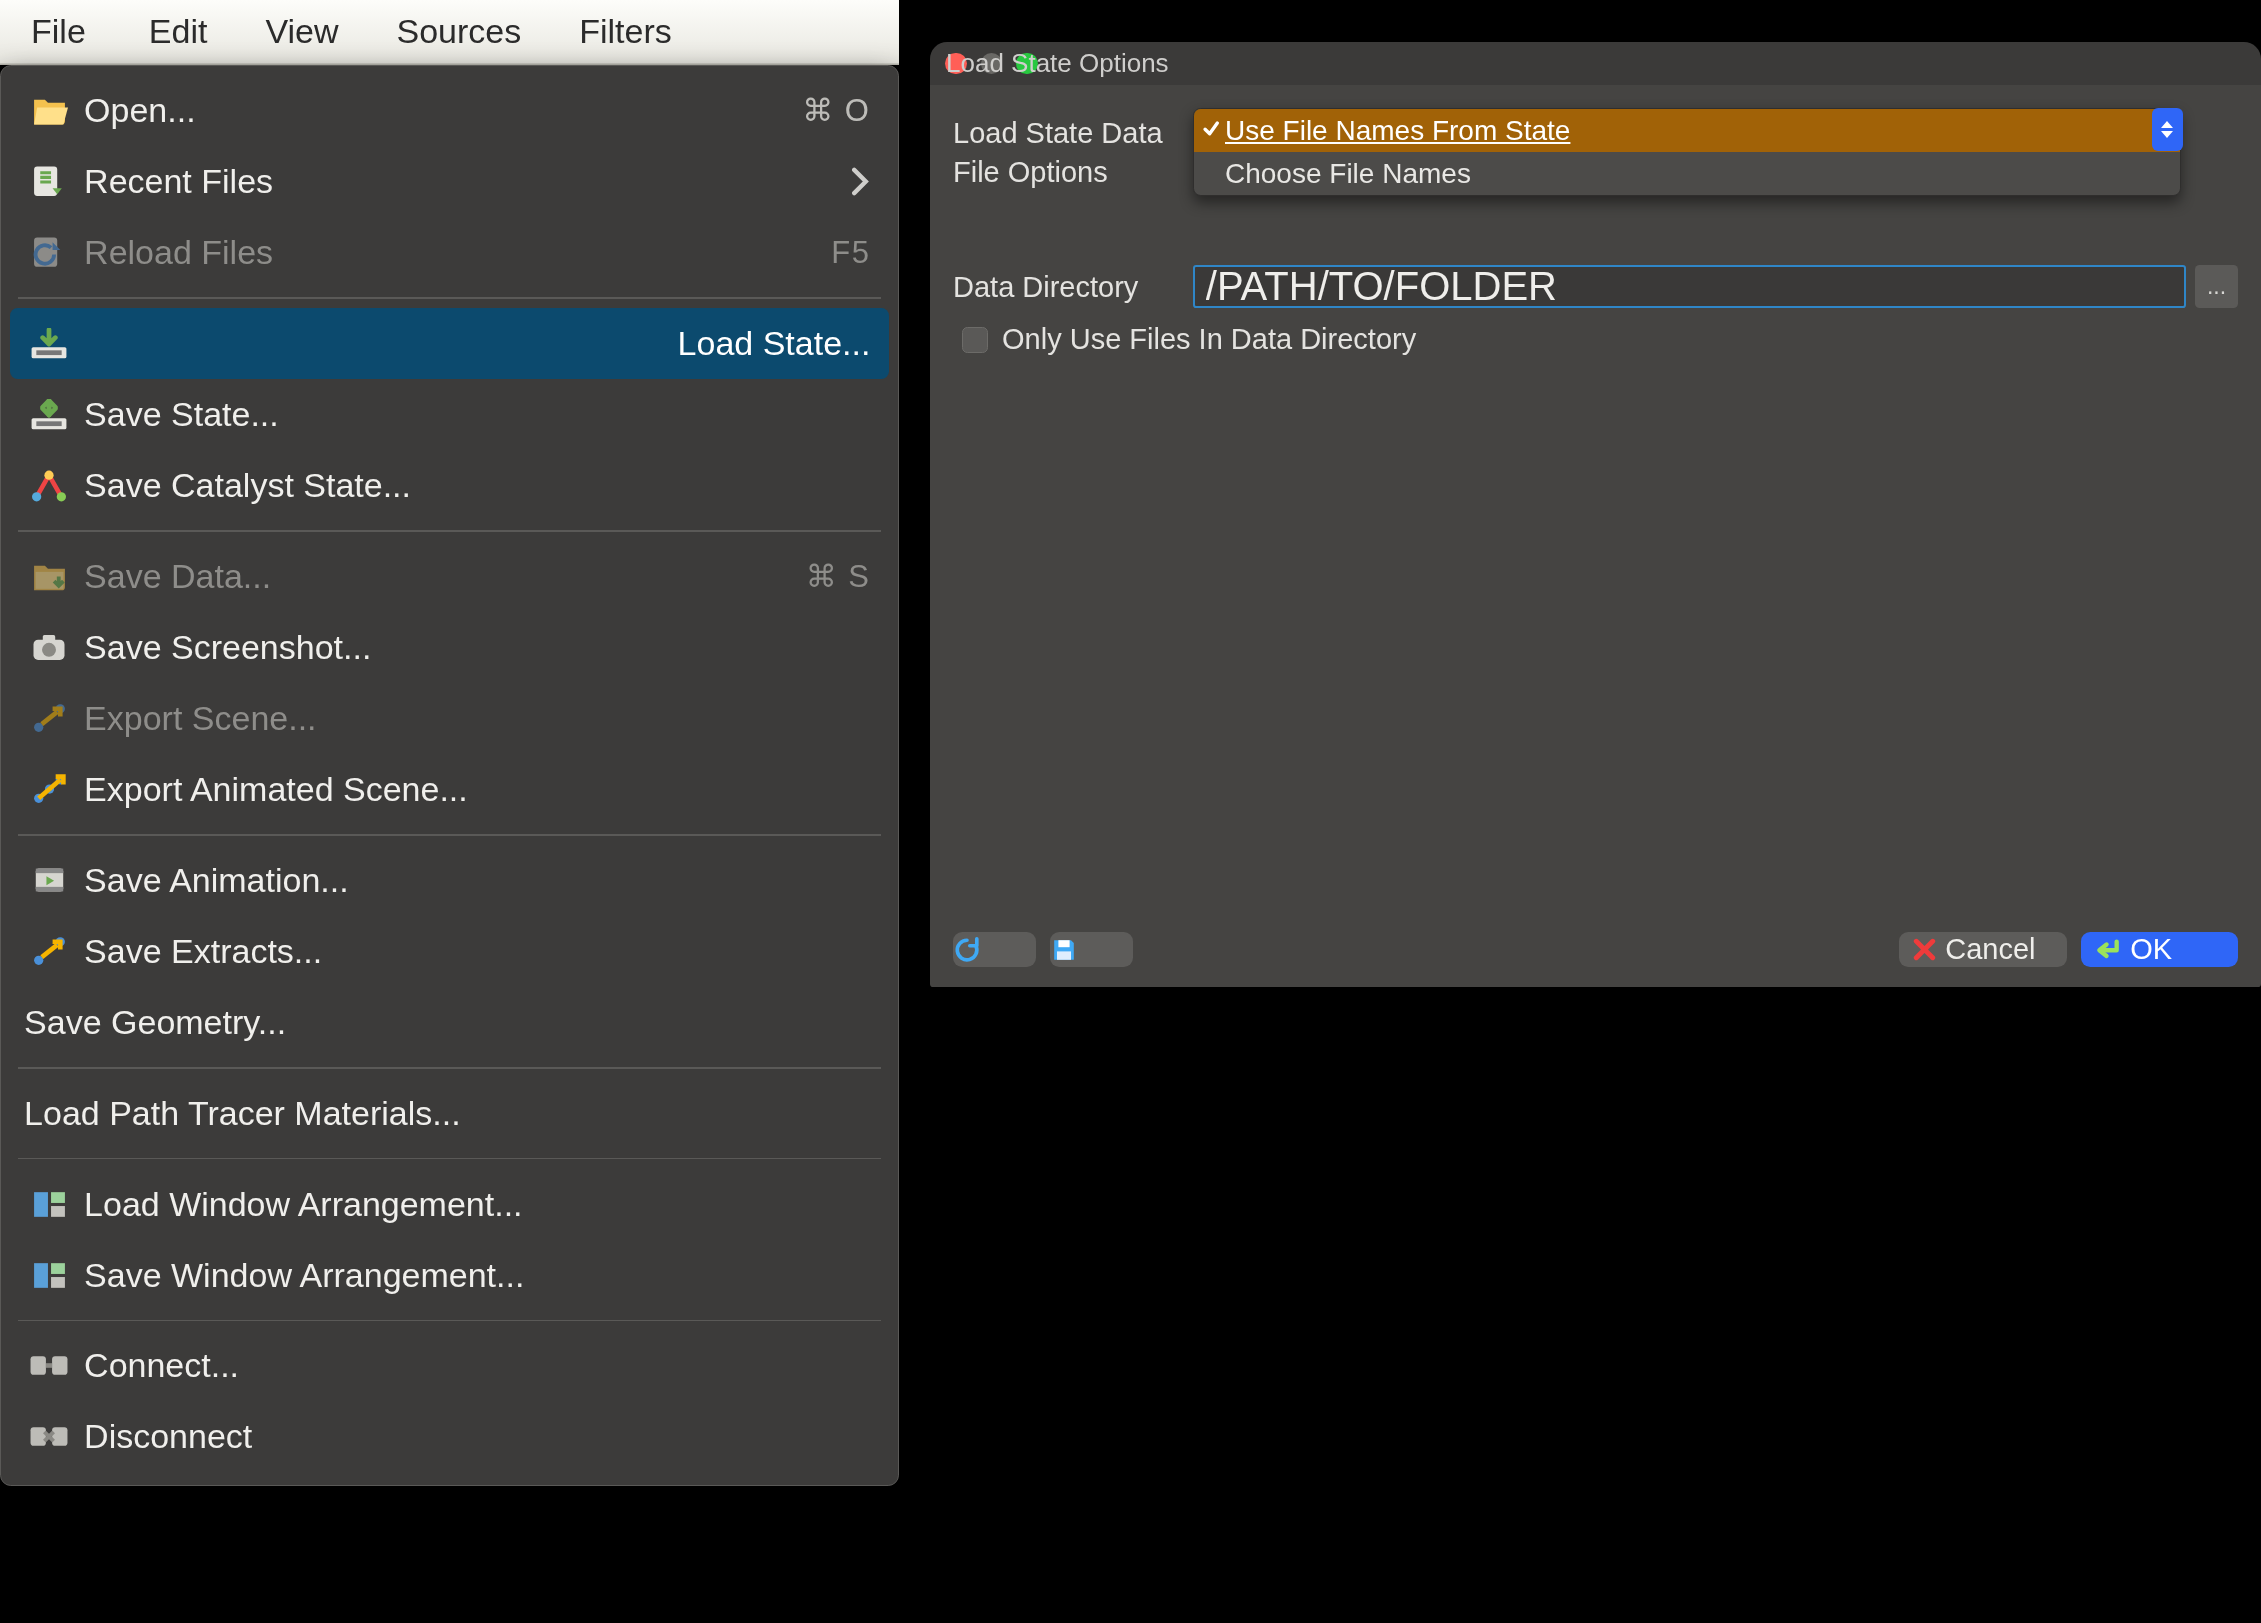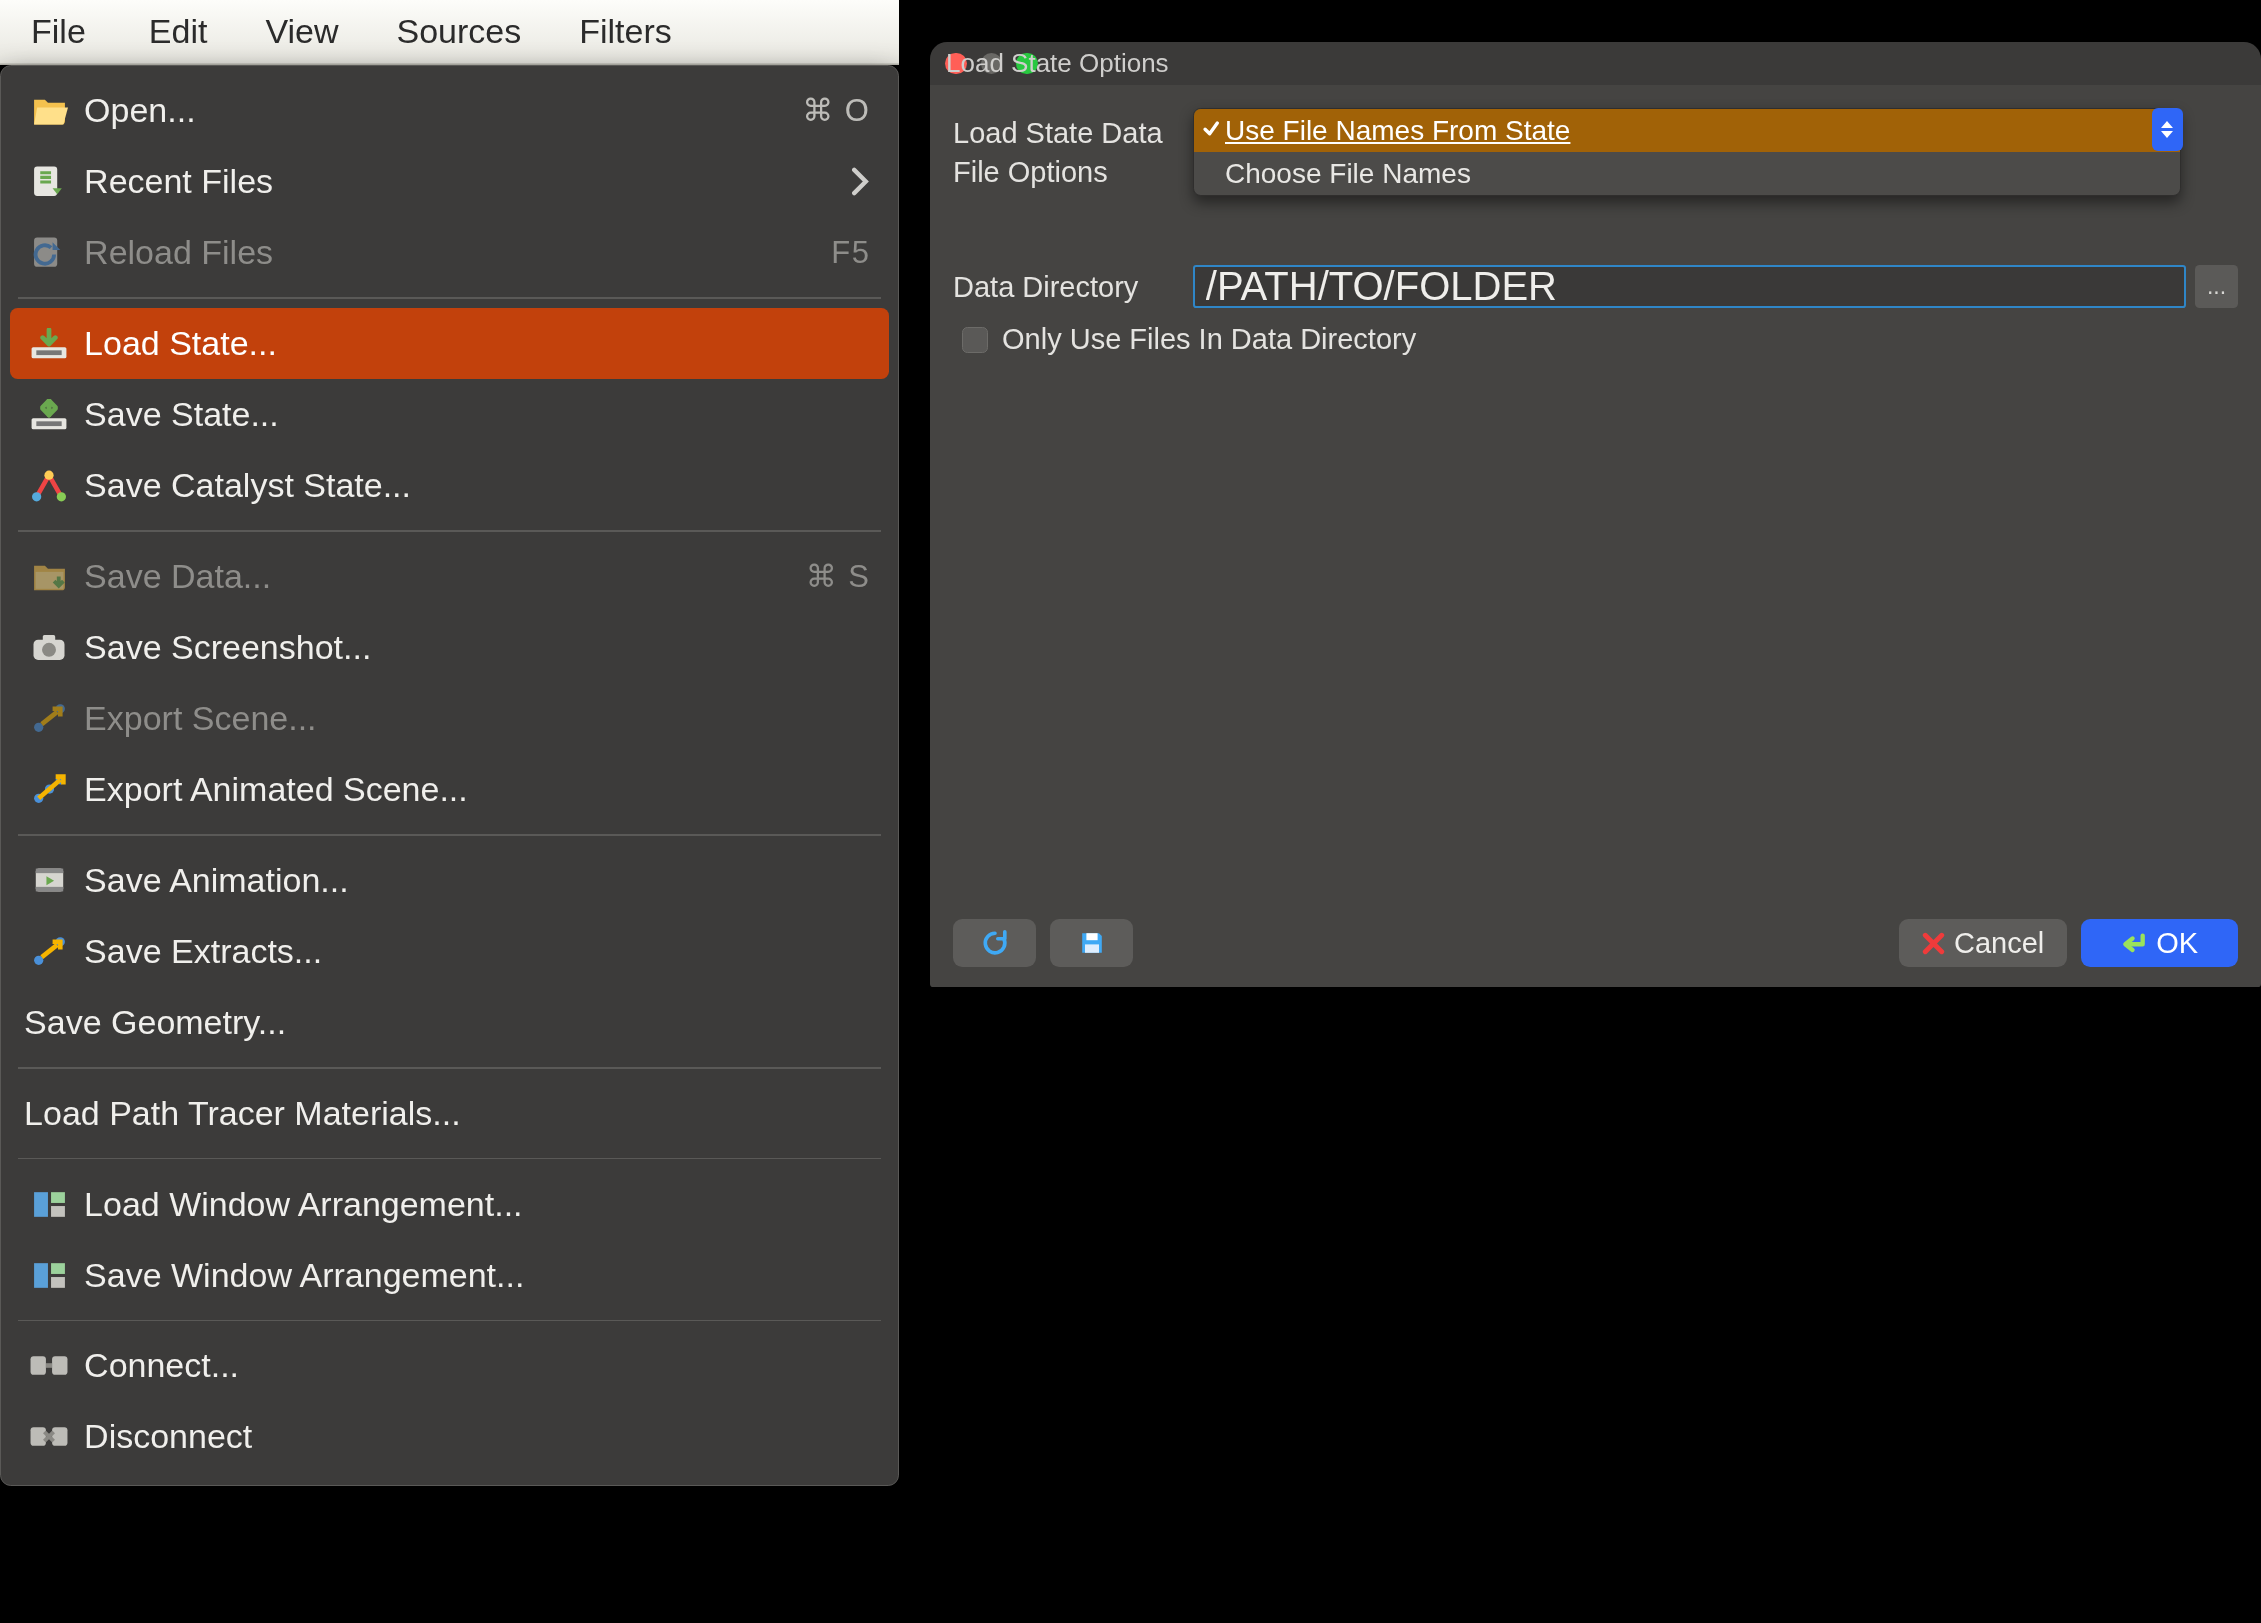--- a/index.html
+++ b/index.html
@@ -48,21 +48,22 @@
     box-shadow: 0 14px 31px rgba(0,0,0,.8);
   }
   .dd-row {
     display: flex;
     align-items: center;
     height: 71px;
     border-radius: 7.7px;
     padding: 0 18.4px 0 10.8px;
   }
   .dd-row.highlight {
-    background: #c2410c;
+    background: #0c4a6e;
+    text-align: right;
   }
   .dd-row.highlight .dd-label,
   .dd-row.highlight .icon svg { color:#fff; fill:#fff; }
   .dd-row.disabled .dd-label { color:#8e8d8a; }
   .dd-row.disabled .dd-short { color:#8e8d8a; }
   .dd-row.disabled .icon svg { opacity:.55; }
   .dd-icon-cell {
     width: 57px;
     display:flex; align-items:center; justify-content:center;
   }
@@ -205,24 +206,24 @@
     width:26px;height:26px;border-radius:5.4px;
     background:#5a5957;border:0.8px solid #6c6b68;
   }
 
   .dialog-footer {
     margin-top:auto;
     display:flex; align-items:center;
     gap:14px;
   }
   .foot-btn {
-    height: 48px;
+    height: 35px;
     border-radius:9.2px;
     background:#5d5c5a;
-    display:flex;align-items:center;justify-content:center;
+    display:flex;align-items:center;justify-content:flex-start;
     padding: 0 14px;
   }
   .foot-btn.icon-only { width:83px; padding:0; }
   .foot-spacer { flex:1; }
   .foot-btn.ok { background:#2f66f7; }
   .foot-btn .lbl { font-size:29px; color:#efeeeb; margin-left:9.2px; }
   .foot-btn.ok .lbl { color:#fff; }
   .foot-btn.cancel .lbl { color:#efeeeb; }
   .foot-btn.cancel { width:168px; }
   .foot-btn.ok { width:157px; }

